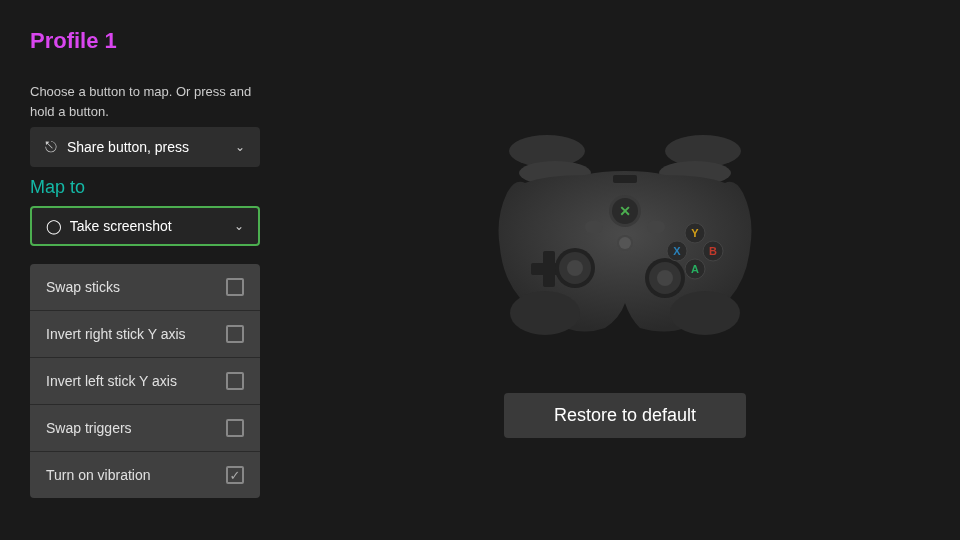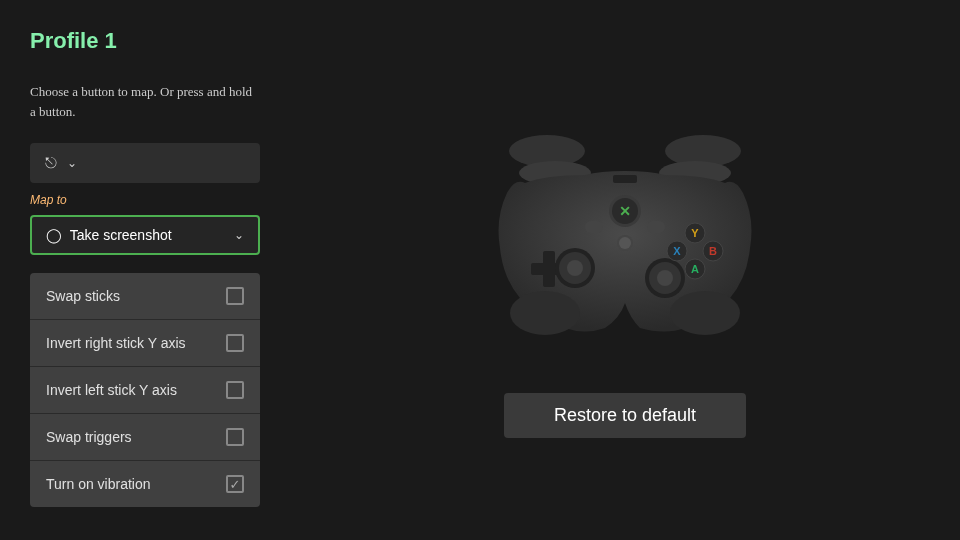--- a/index.html
+++ b/index.html
@@ -16,29 +16,28 @@
     .left-panel {
       width: 290px;
       padding: 28px 30px;
       flex-shrink: 0;
     }
 
     .page-title {
       font-size: 22px;
       font-weight: 600;
       margin-bottom: 28px;
-      color: #86efac;
+      color: #d946ef;
     }
 
     .instruction-text {
       font-size: 13px;
       color: #ccc;
       line-height: 1.5;
-      margin-bottom: 22px;
-      font-family: Liberation Serif, serif;
+      margin-bottom: 6px;
     }
 
     .dropdown-row {
       background: #2e2e2e;
       border-radius: 4px;
       display: flex;
       align-items: center;
       padding: 10px 14px;
       margin-bottom: 10px;
       cursor: pointer;
@@ -56,25 +55,24 @@
       font-size: 14px;
       color: #fff;
     }
 
     .chevron {
       color: #ccc;
       font-size: 12px;
     }
 
     .map-to-label {
-      font-size: 12px;
-      color: #fdba74;
+      font-size: 18px;
+      color: #14b8a6;
       margin-bottom: 8px;
       margin-top: 4px;
-      font-style: italic;
     }
 
     .dropdown-row.active-green {
       border: 2px solid #4caf50;
       background: #252525;
     }
 
     .options-list {
       margin-top: 18px;
     }
@@ -167,20 +165,21 @@
   </style>
 </head>
 <body>
 
 <div class="left-panel">
   <div class="page-title">Profile 1</div>
   <div class="instruction-text">Choose a button to map. Or press and hold a button.</div>
 
   <div class="dropdown-row">
     <span class="dropdown-icon">⎋</span>
+    <span class="dropdown-label">Share button, press</span>
     <span class="chevron">⌄</span>
   </div>
 
   <div class="map-to-label">Map to</div>
 
   <div class="dropdown-row active-green">
     <span class="screenshot-icon">◯</span>
     <span class="dropdown-label">Take screenshot</span>
     <span class="chevron">⌄</span>
   </div>

